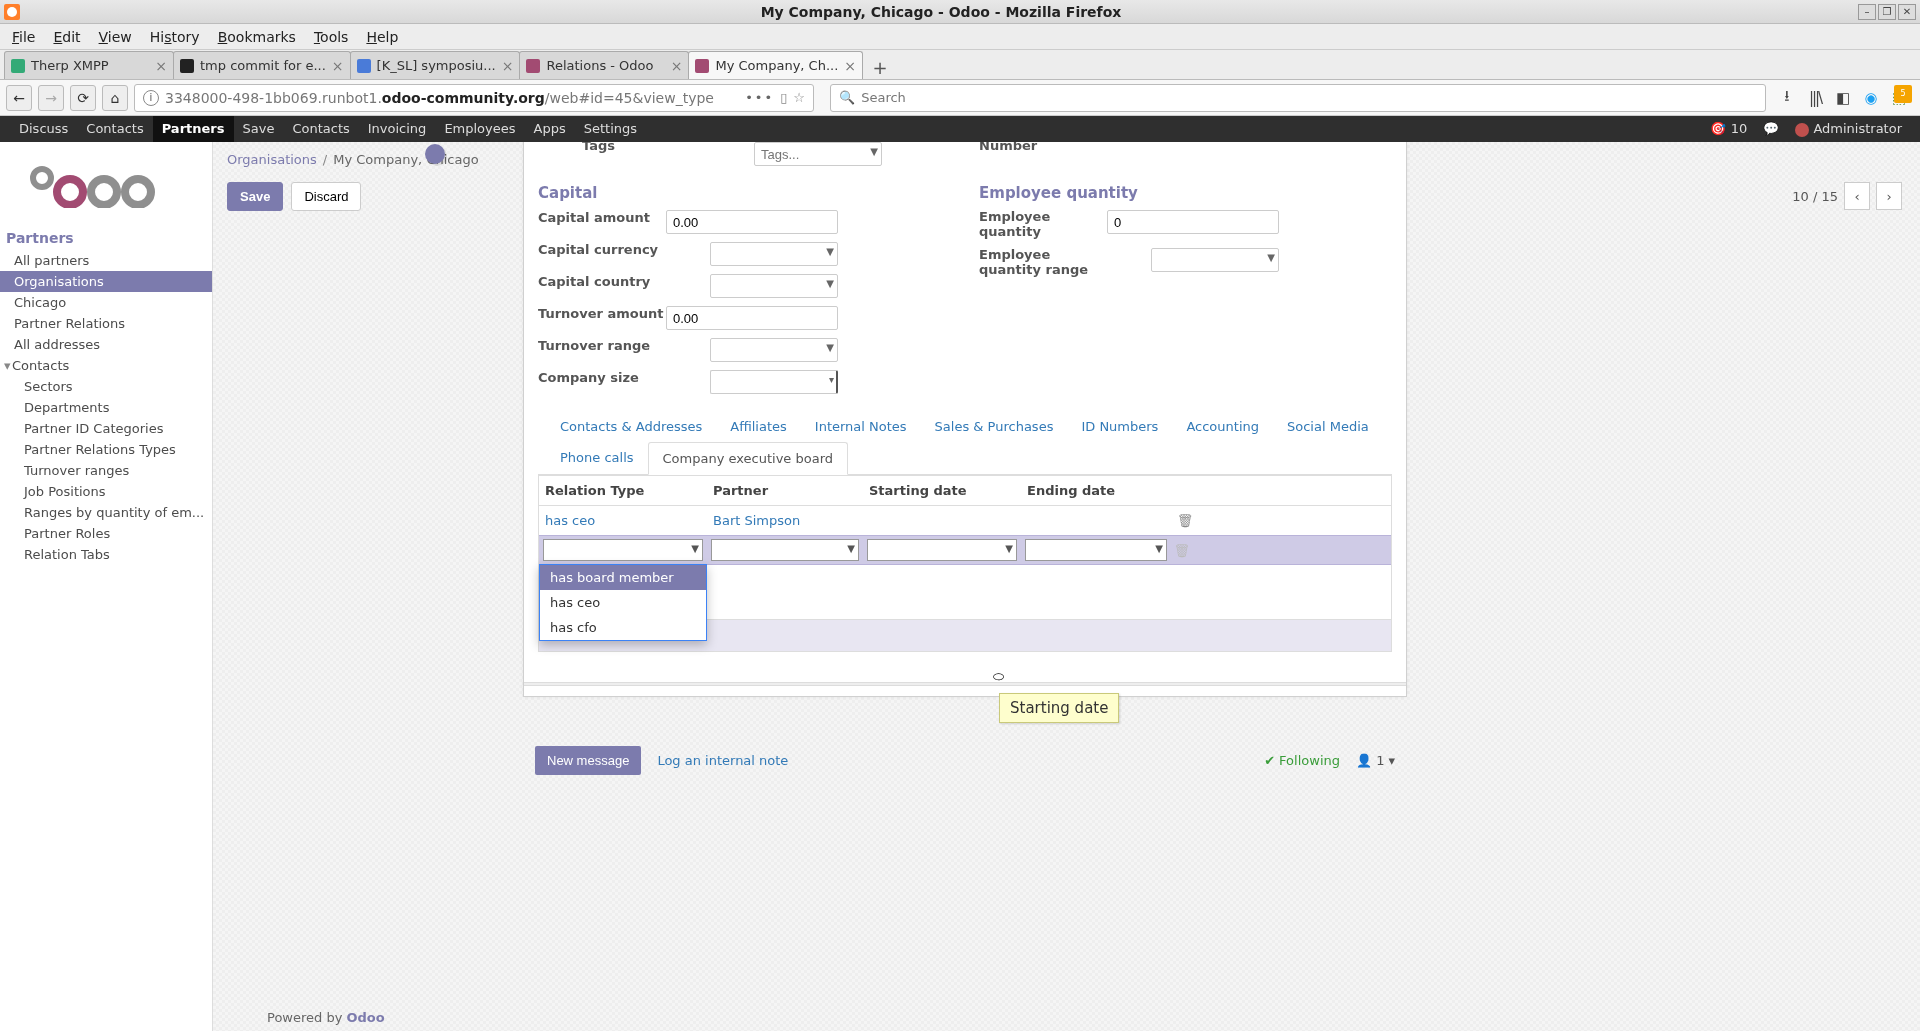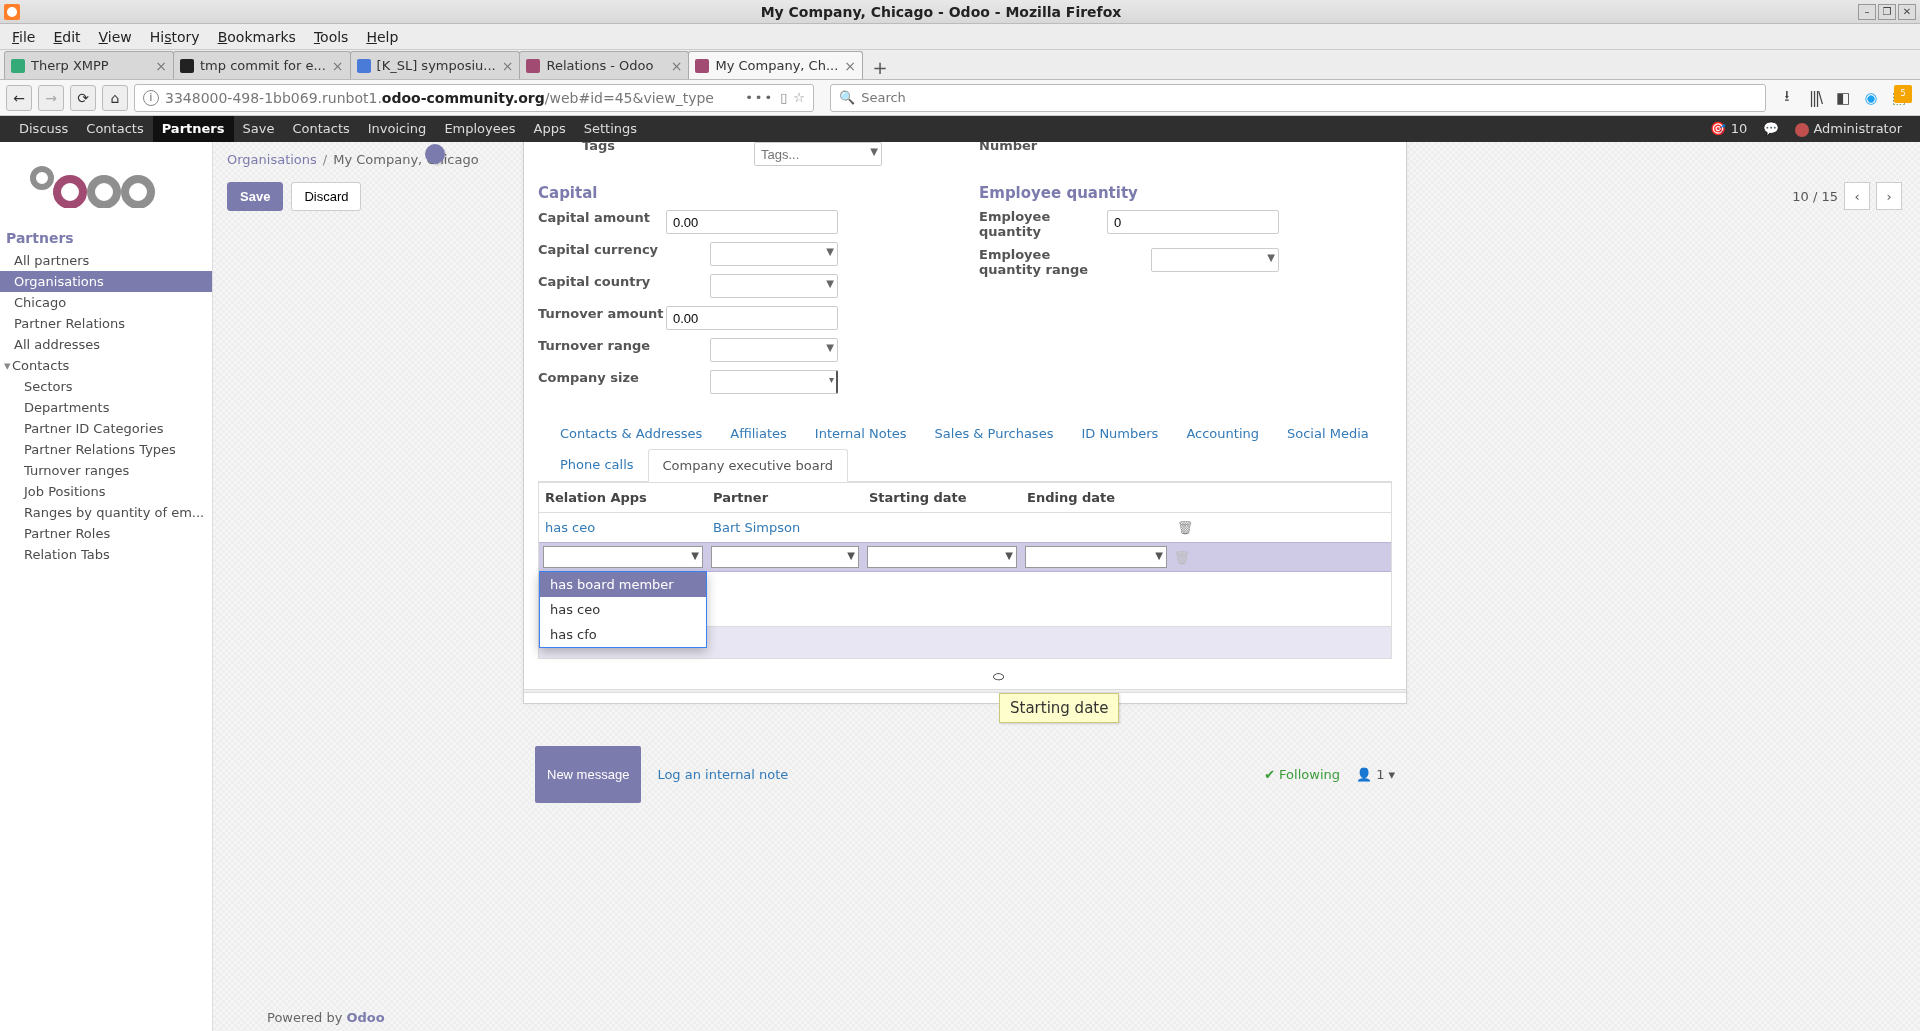--- a/index.html
+++ b/index.html
@@ -83,21 +83,21 @@
 .field-label{width:128px;font-size:13px;color:#555;font-weight:bold;}
 .field-label.multi{line-height:1.15;}
 .field-input{flex:0 0 172px;}
 input.o,select.o{width:100%;height:24px;border:1px solid #ccc;border-radius:2px;padding:0 6px;font-size:13px;background:#fff;}
 .o-select{position:relative;padding-left:44px;}
 .o-select .caret{position:absolute;right:4px;top:4px;color:#666;font-size:10px;pointer-events:none;}
 .tags-row .field-label{width:128px;}
 .tags-row{display:flex;align-items:flex-start;margin-bottom:4px;}
 
 
-.notebook{margin-top:16px;}
+.notebook{margin-top:9px;}
 .nav-tabs{display:flex;flex-wrap:wrap;border-bottom:1px solid #ddd;padding-left:8px;}
 .nav-tabs li{list-style:none;}
 .nav-tabs a{display:inline-block;padding:8px 14px;color:#337ab7;font-size:13px;cursor:pointer;}
 .nav-tabs a.active{border:1px solid #ddd;border-bottom:1px solid #fff;background:#fff;color:#555;border-radius:3px 3px 0 0;margin-bottom:-1px;}
 
 .rel-table{border:1px solid #ddd;margin-top:0;}
 .rel-head,.rel-row,.rel-edit{display:grid;grid-template-columns:168px 156px 158px 150px 22px;align-items:center;}
 .rel-head{background:#fff;border-bottom:1px solid #ddd;}
 .rel-head div{padding:7px 6px;font-weight:bold;font-size:13px;color:#444;}
 .rel-row div{padding:7px 6px;font-size:13px;color:#337ab7;}
@@ -116,21 +116,21 @@
 .add-item a{color:#337ab7;font-size:13px;}
 
 .footer-sep{height:4px;background:#eee;border-top:1px solid #ddd;border-bottom:1px solid #ddd;margin:30px -14px 0 -14px;}
 
 .tooltip{position:absolute;background:#fefecd;border:1px solid #c9c97a;padding:5px 10px;font-size:15px;color:#333;box-shadow:1px 1px 2px rgba(0,0,0,.15);}
 
 .powered{position:absolute;left:54px;bottom:6px;font-size:13px;color:#666;}
 .powered b{color:#7c7bad;font-weight:bold;}
 
 .chatter{position:absolute;left:310px;top:596px;width:884px;display:flex;align-items:center;padding:8px 12px;gap:16px;background:transparent;}
-.chatter .newmsg{background:#7c7bad;color:#fff;border:none;padding:21px 12px;border-radius:2px;font-size:13px;}
+.chatter .newmsg{background:#7c7bad;color:#fff;border:none;padding:7px 12px;border-radius:2px;font-size:13px;}
 .chatter .lognote{color:#337ab7;font-size:13px;}
 .chatter .follow{margin-left:auto;color:#3a9d3a;font-size:13px;display:flex;align-items:center;gap:4px;}
 .chatter .followers{color:#555;font-size:13px;display:flex;align-items:center;gap:4px;}
 
 .cursor-ptr{position:absolute;font-size:13px;color:#000;}
 </style>
 </head>
 <body>
 
 <div class="window-titlebar">
@@ -336,21 +336,21 @@
             <li><a>Internal Notes</a></li>
             <li><a>Sales &amp; Purchases</a></li>
             <li><a>ID Numbers</a></li>
             <li><a>Accounting</a></li>
             <li><a>Social Media</a></li>
             <li><a>Phone calls</a></li>
             <li><a class="active">Company executive board</a></li>
           </ul>
           <div class="rel-table">
             <div class="rel-head">
-              <div>Relation Apps</div>
+              <div>Relation Type</div>
               <div>Partner</div>
               <div>Starting date</div>
               <div>Ending date</div>
               <div></div>
             </div>
             <div class="rel-row">
               <div>has ceo</div>
               <div>Bart Simpson</div>
               <div></div>
               <div></div>

